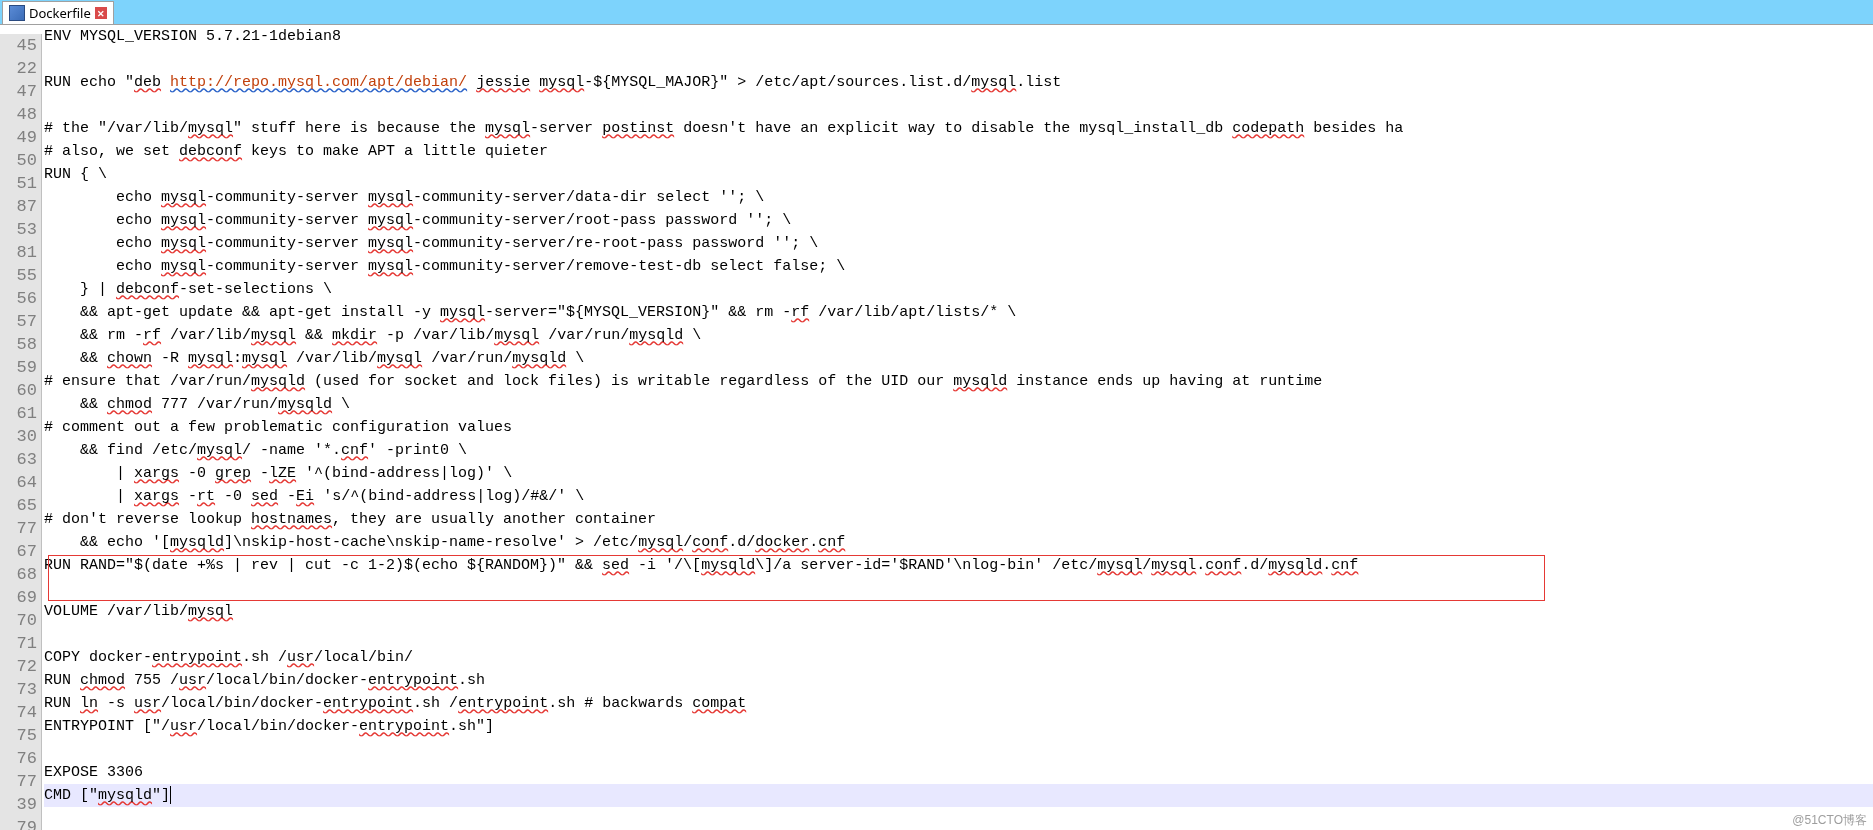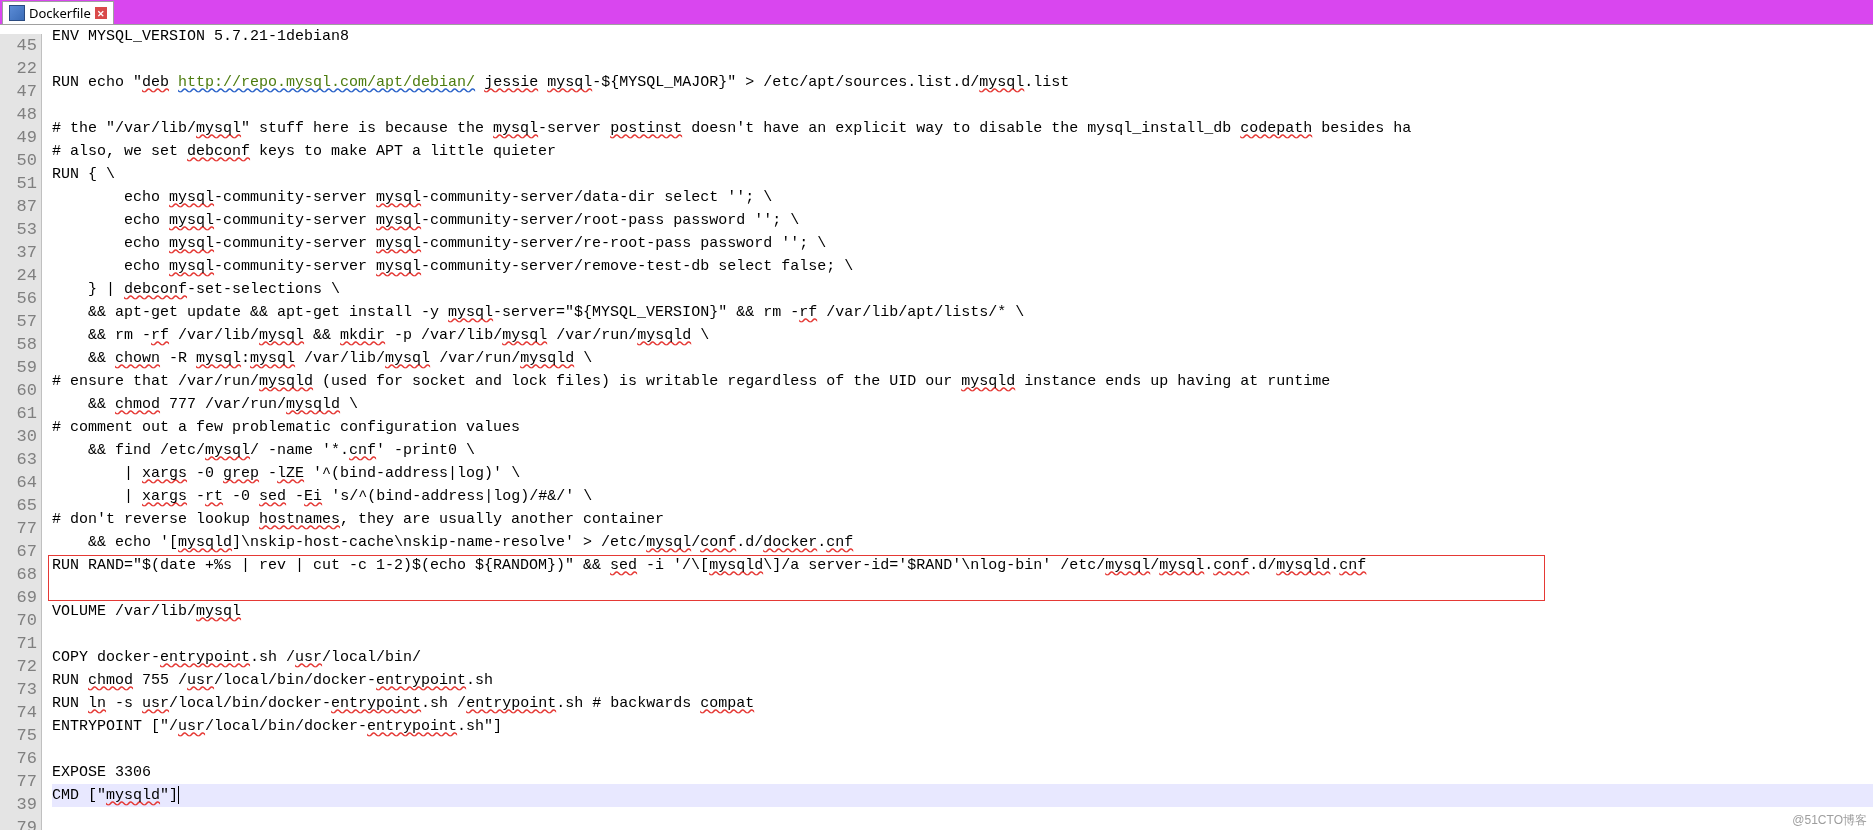--- a/index.html
+++ b/index.html
@@ -1,44 +1,44 @@
 <!DOCTYPE html>
 <html><head>
 <meta charset="utf-8">
 <style>
   html,body{margin:0;padding:0;width:1873px;height:830px;overflow:hidden;
     font-family:"Courier New",Consolas,monospace;font-size:15px;
     background:#fff;color:#000;}
-  .tabbar{height:24px;background:#d946ef;border-bottom:1px solid #a0a0a0;
+  .tabbar{height:24px;background:#7dd3fc;border-bottom:1px solid #a0a0a0;
     display:flex;align-items:flex-end;padding-left:2px;}
   .tab{display:flex;align-items:center;gap:4px;height:22px;
     padding:0 6px;border:1px solid #a0a0a0;border-bottom:none;
     background:#fff;font-family:system-ui,Arial,sans-serif;font-size:13px;}
   .tab .disk{width:14px;height:14px;background:linear-gradient(135deg,#5a8bd6 0%,#3b6cb7 100%);
     border:1px solid #2a4a80;}
   .tab .x{width:12px;height:12px;background:#d94a4a;display:flex;
     align-items:center;justify-content:center;color:#fff;font-size:9px;font-weight:bold;
     line-height:1;}
   .tab .x::before{content:"✕";}
   .editor{position:relative;height:calc(830px - 24px);overflow:hidden;
     background:#fff;}
   .gutter{position:absolute;left:0;top:0;width:42px;background:#e4e4e4;
     border-right:1px solid #c0c0c0;text-align:right;color:#808080;
     font-family:"Courier New",monospace;font-size:17px;line-height:23px;
     padding-right:4px;box-sizing:border-box;height:100%;margin-top:9px;}
   .gutter div{height:23px;}
   .code{position:absolute;left:42px;top:0;right:0;white-space:pre;
-    line-height:23px;padding-left:10px;}
+    line-height:23px;padding-left:2px;}
   .line{height:23px;}
   .hl-line{background:#e8e8ff;}
   .redbox{position:absolute;border:1px solid #e53935;}
   .cursor{display:inline-block;width:1px;height:18px;background:#000;
     vertical-align:middle;}
   .sp-red{color:#000;text-decoration:underline wavy #e53935;text-decoration-skip-ink:none;}
-  .sp-blue{color:#4d7c0f;text-decoration:underline wavy #2b63c9;text-decoration-skip-ink:none;}
+  .sp-blue{color:#c2410c;text-decoration:underline wavy #2b63c9;text-decoration-skip-ink:none;}
   .watermark{position:absolute;right:6px;bottom:2px;color:#9e9e9e;
     font-family:Arial,sans-serif;font-size:12px;}
 </style>
 </head>
 <body>
 
 <div class="tabbar">
   <div class="tab">
     <span class="disk"></span>
     <span>Dockerfile</span>
@@ -50,22 +50,22 @@
   <div class="gutter" id="gutter">
       <div>45</div>
       <div>22</div>
       <div>47</div>
       <div>48</div>
       <div>49</div>
       <div>50</div>
       <div>51</div>
       <div>87</div>
       <div>53</div>
-      <div>37</div>
-      <div>24</div>
+      <div>81</div>
+      <div>55</div>
       <div>56</div>
       <div>57</div>
       <div>58</div>
       <div>59</div>
       <div>60</div>
       <div>61</div>
       <div>30</div>
       <div>63</div>
       <div>64</div>
       <div>65</div>

